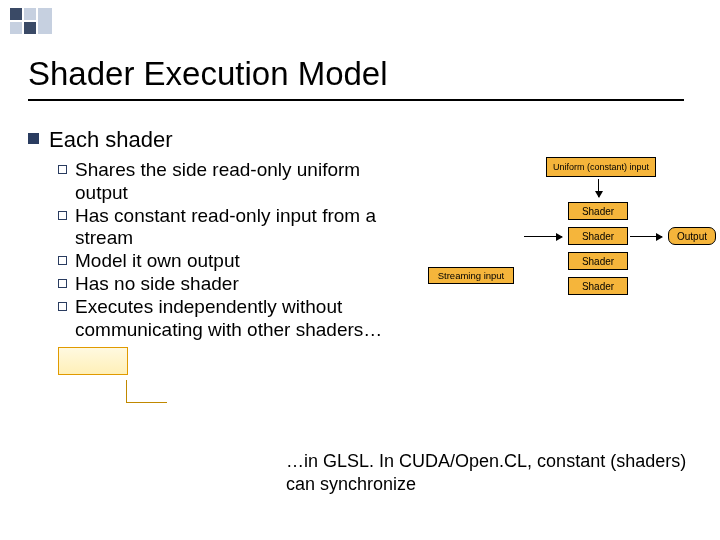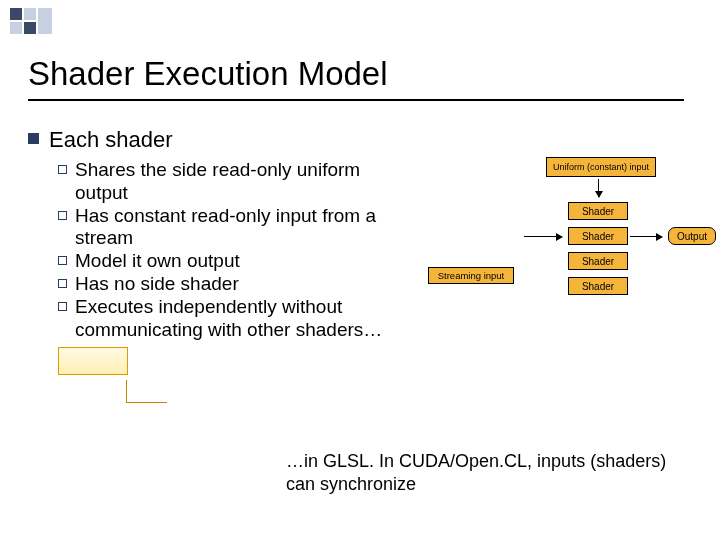--- a/index.html
+++ b/index.html
@@ -215,13 +215,13 @@
       <div class="d-box d-shader4">Shader</div>
       <div class="d-box d-stream">Streaming input</div>
       <div class="d-box d-output">Output</div>
       <div class="arrow ar-stream"></div>
       <div class="arrow ar-out"></div>
       <div class="arrow-v ar-uni"></div>
     </div>
   </div>
 </div>
 
-<div class="footnote">…in GLSL.  In CUDA/Open.CL, inputs (shaders) can synchronize</div>
+<div class="footnote">…in GLSL.  In CUDA/Open.CL, constant (shaders) can synchronize</div>
 
 </body></html>

